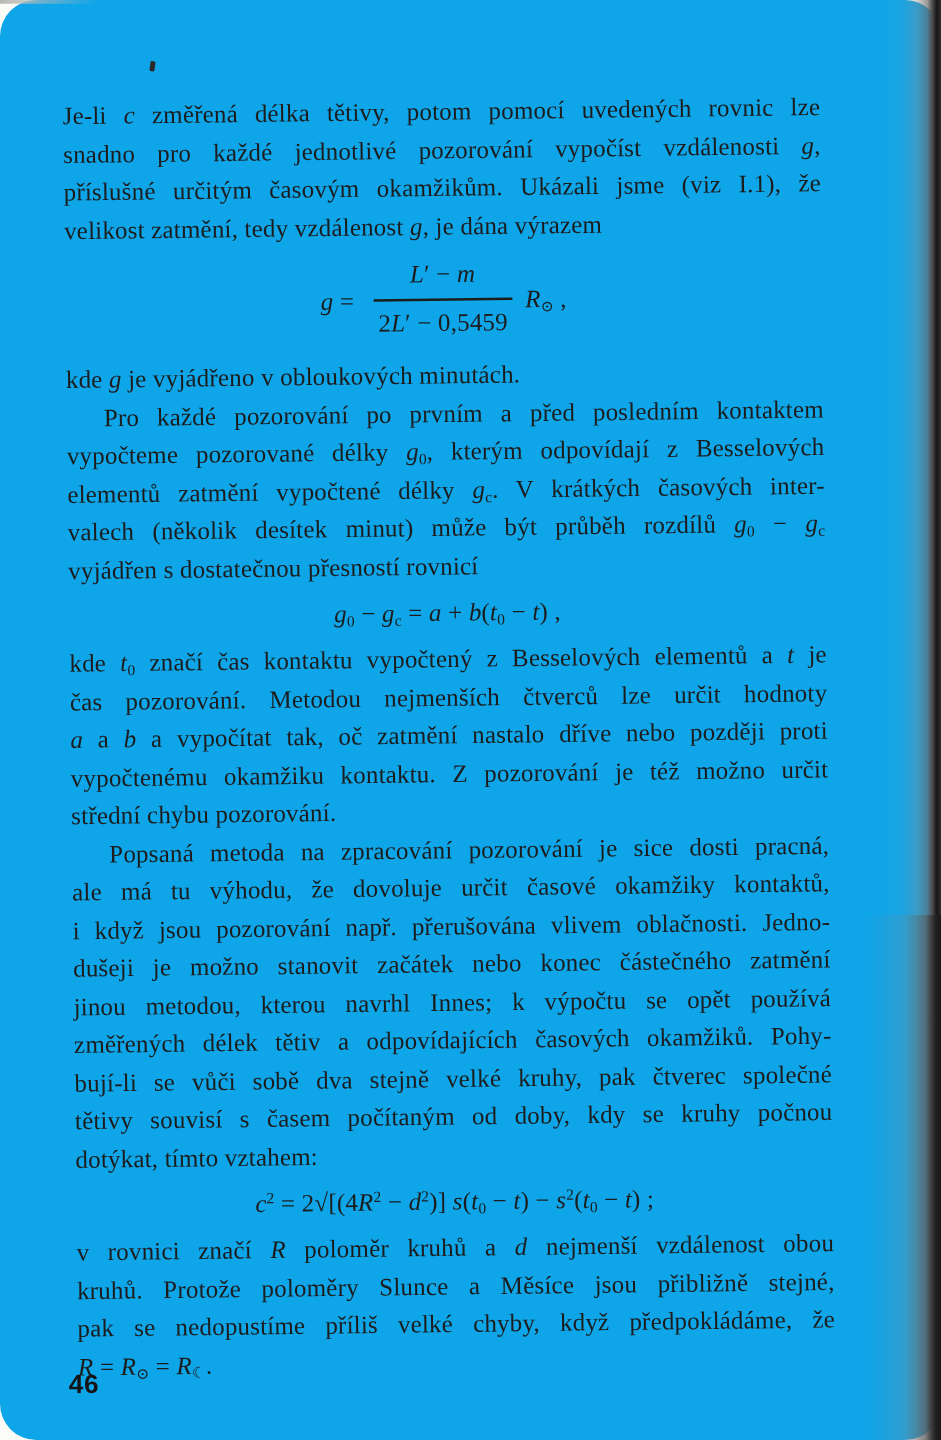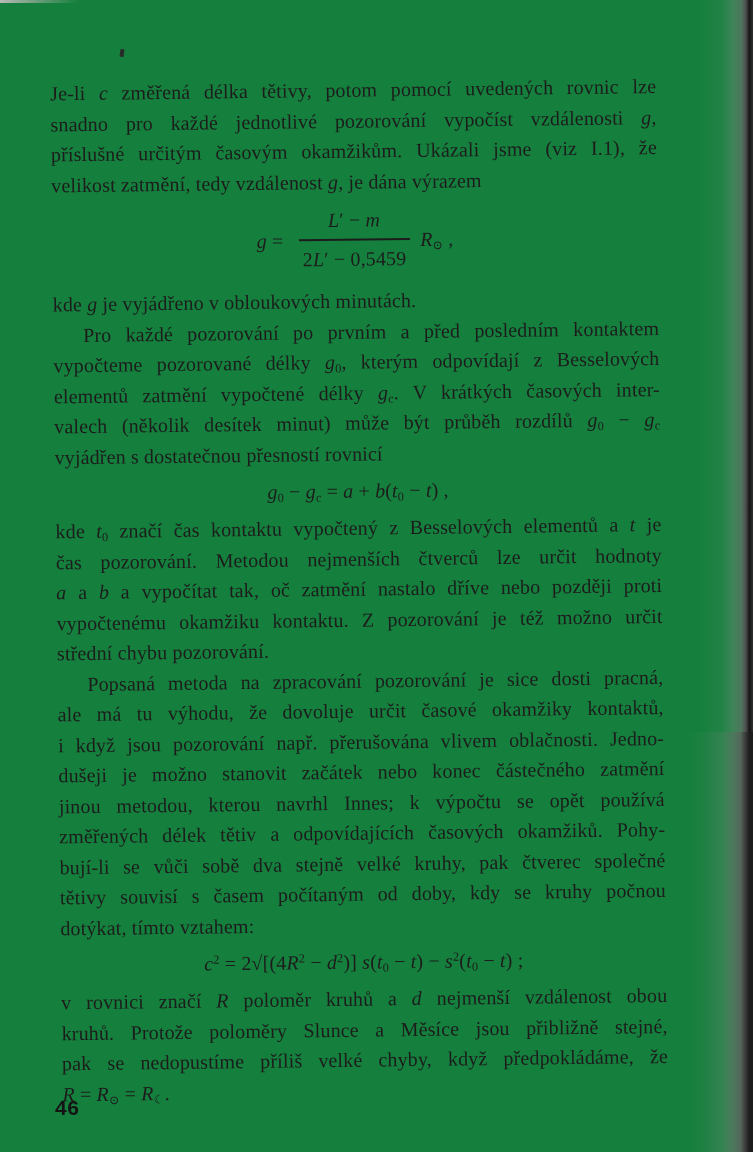--- a/index.html
+++ b/index.html
@@ -3,21 +3,21 @@
 <meta charset="utf-8">
 <style>
   html,body{margin:0;padding:0;}
   body{
     width:753px;height:1152px;overflow:hidden;
     background:#fbfbf8;
     font-family:"Liberation Serif","DejaVu Serif",serif;
     color:#1c1c1c;
     position:relative;
   }
-  .page{position:absolute;inset:0;background:#15803d;}
+  .page{position:absolute;inset:0;background:#0ea5e9;border-radius:29px;}
   .text-block{
     position:absolute;left:55px;top:78px;width:606px;
     font-size:20px;line-height:30.5px;letter-spacing:0.15px;
     transform:rotate(-0.7deg);transform-origin:30px 40%;
   }
   .para{margin:0;padding:0;}
   .ln{display:block;text-align:justify;text-align-last:justify;}
   .ln.end{text-align-last:auto;}
   .ln.ind{text-indent:1.5em;}
   .iv{font-style:italic;}

